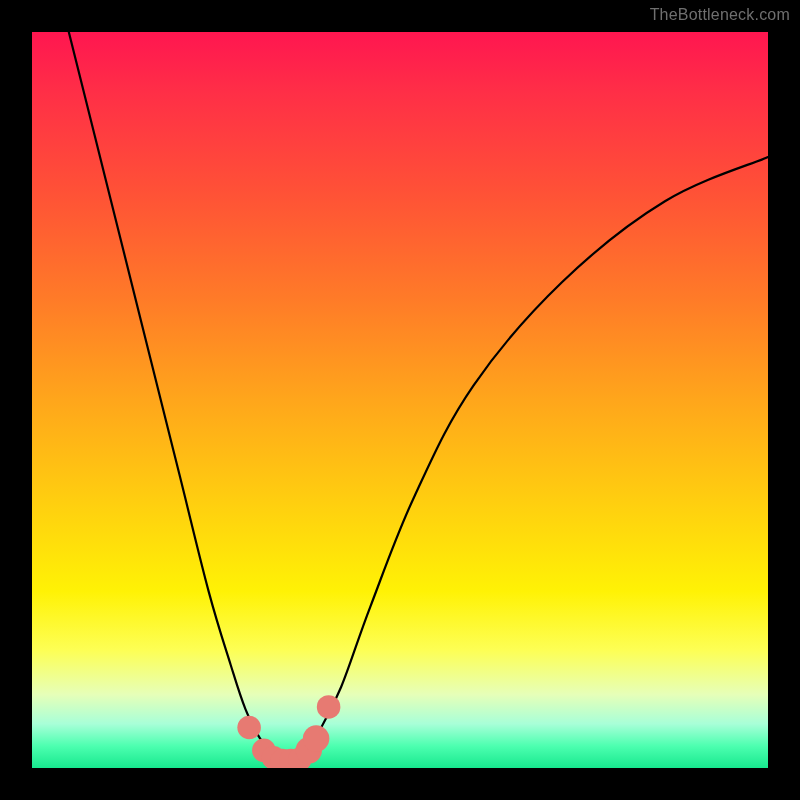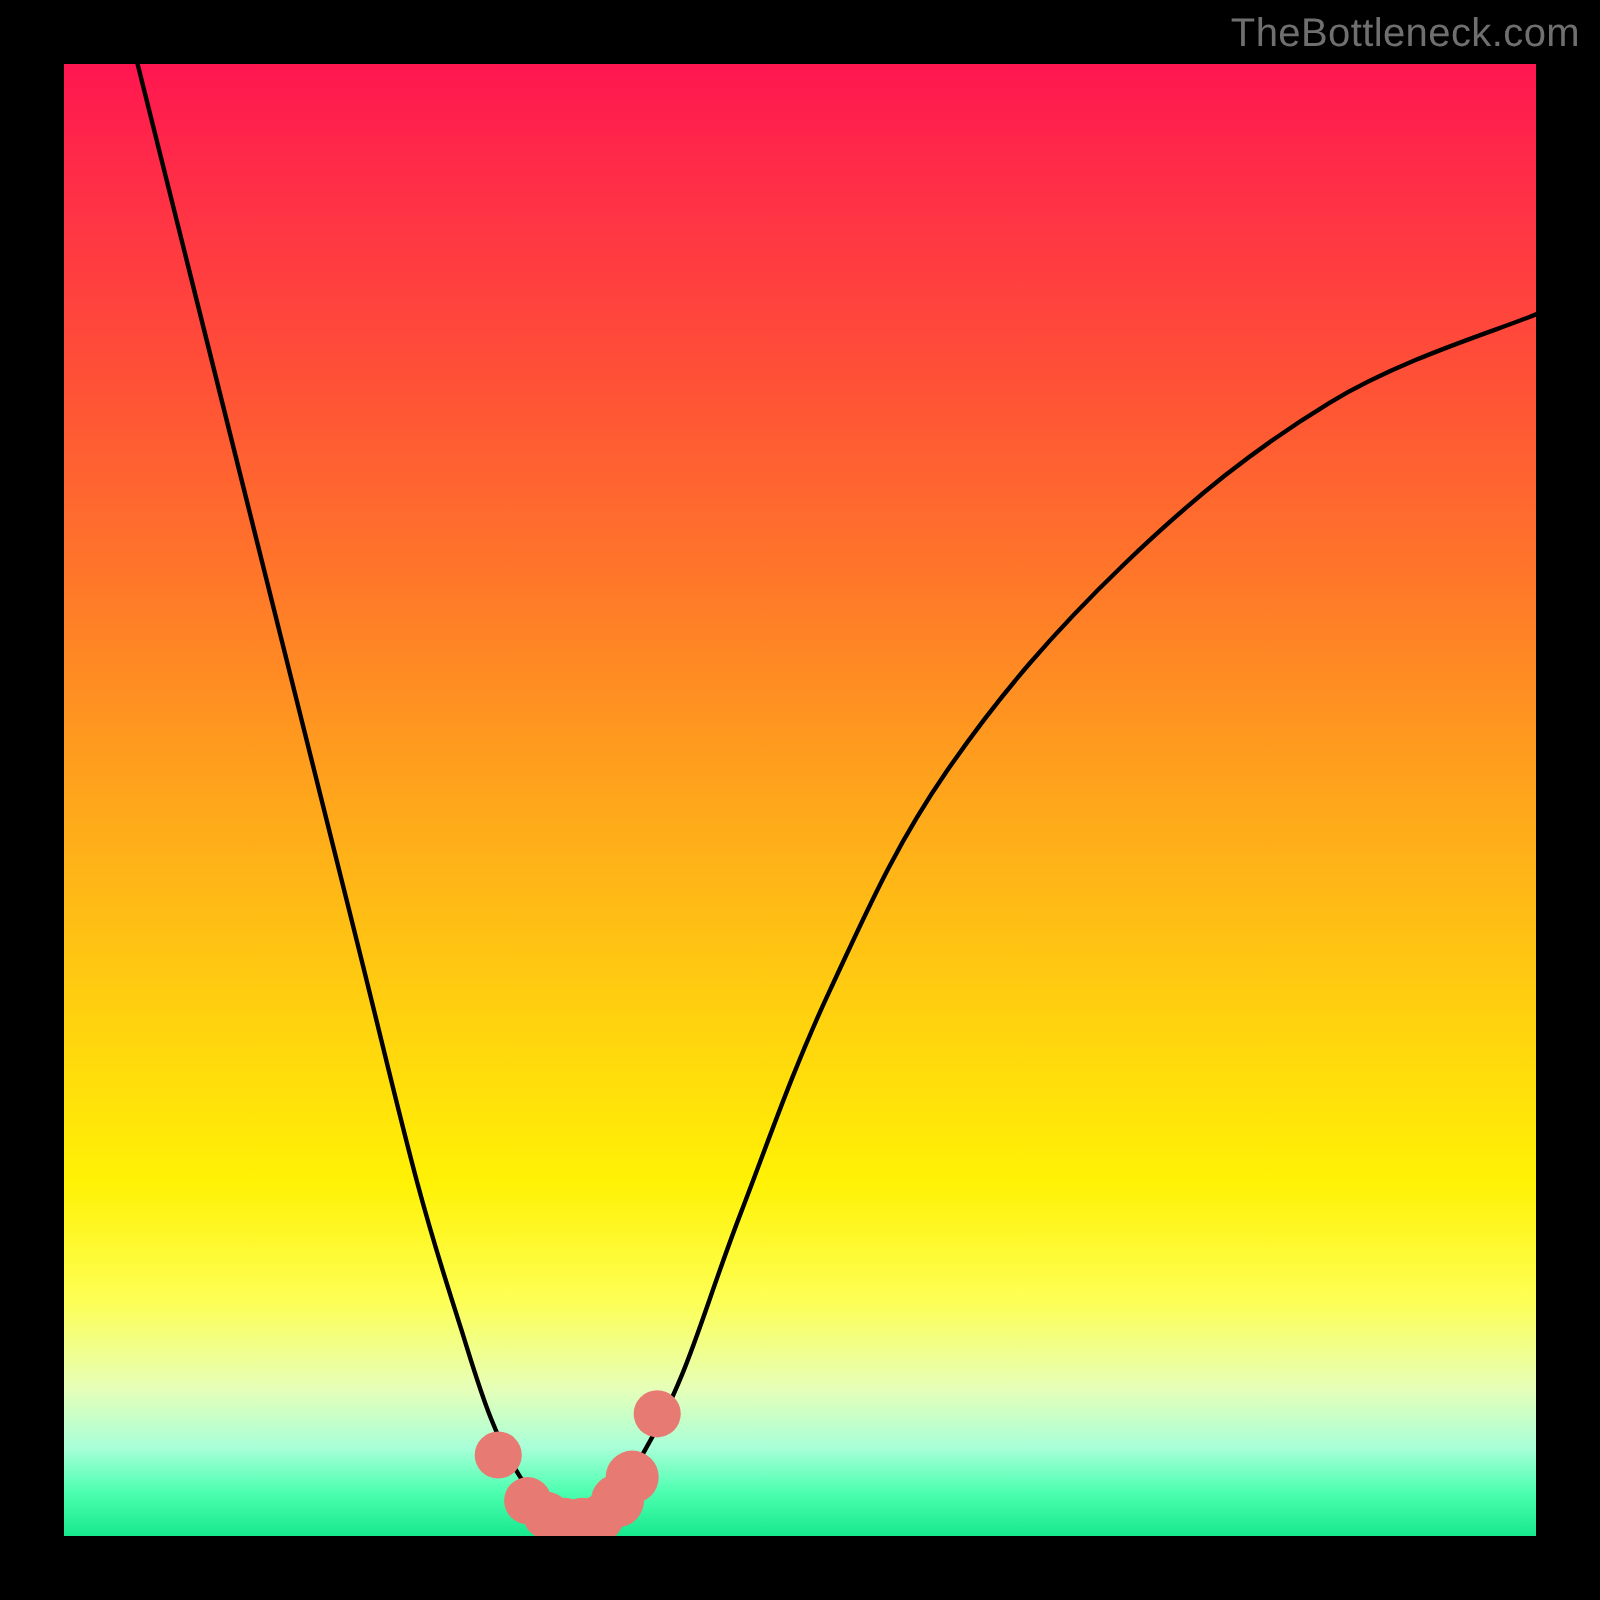--- a/index.html
+++ b/index.html
@@ -39,21 +39,21 @@
       #a8ffd8 94%,
       #4dffb0 97%,
       #17e88e 100%
     );
   }
   .watermark {
     position: absolute;
     top: 6px;
     right: 10px;
     color: #6f6f6f;
-    font-size: 20px;
+    font-size: 16px;
     font-weight: 500;
     letter-spacing: 0.2px;
     user-select: none;
   }
   svg.curve-layer {
     position: absolute;
     top: 0;
     left: 0;
     width: 736px;
     height: 736px;

